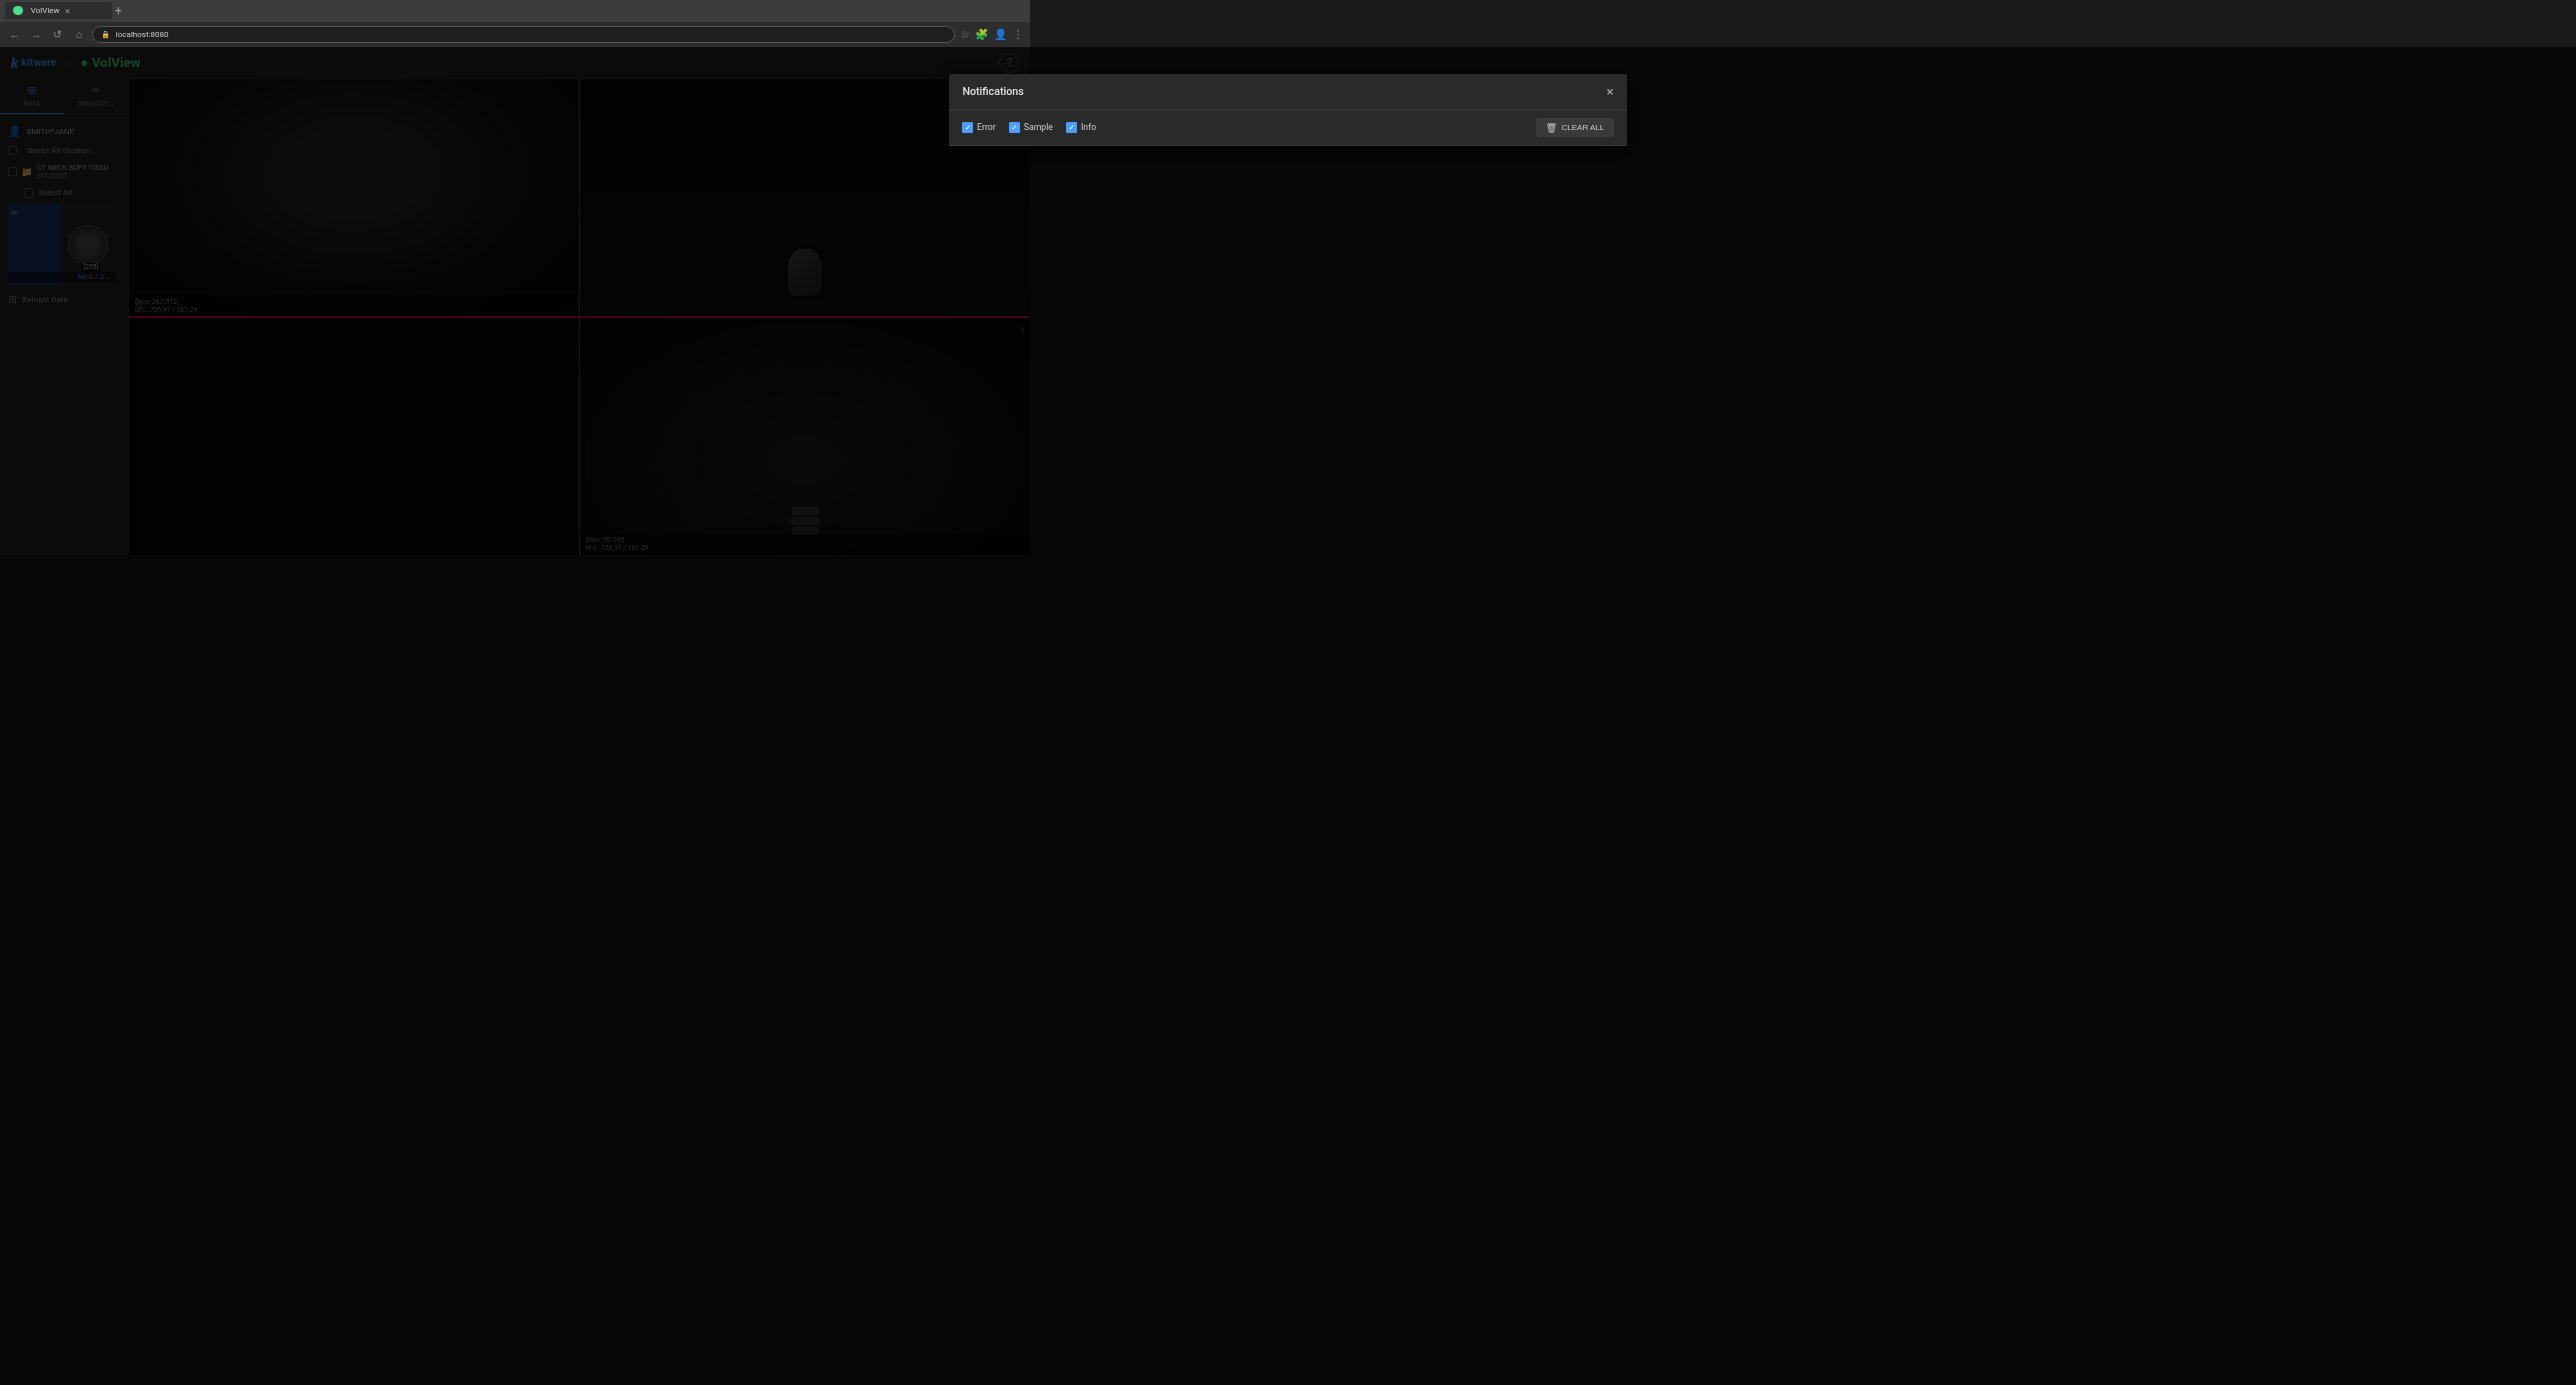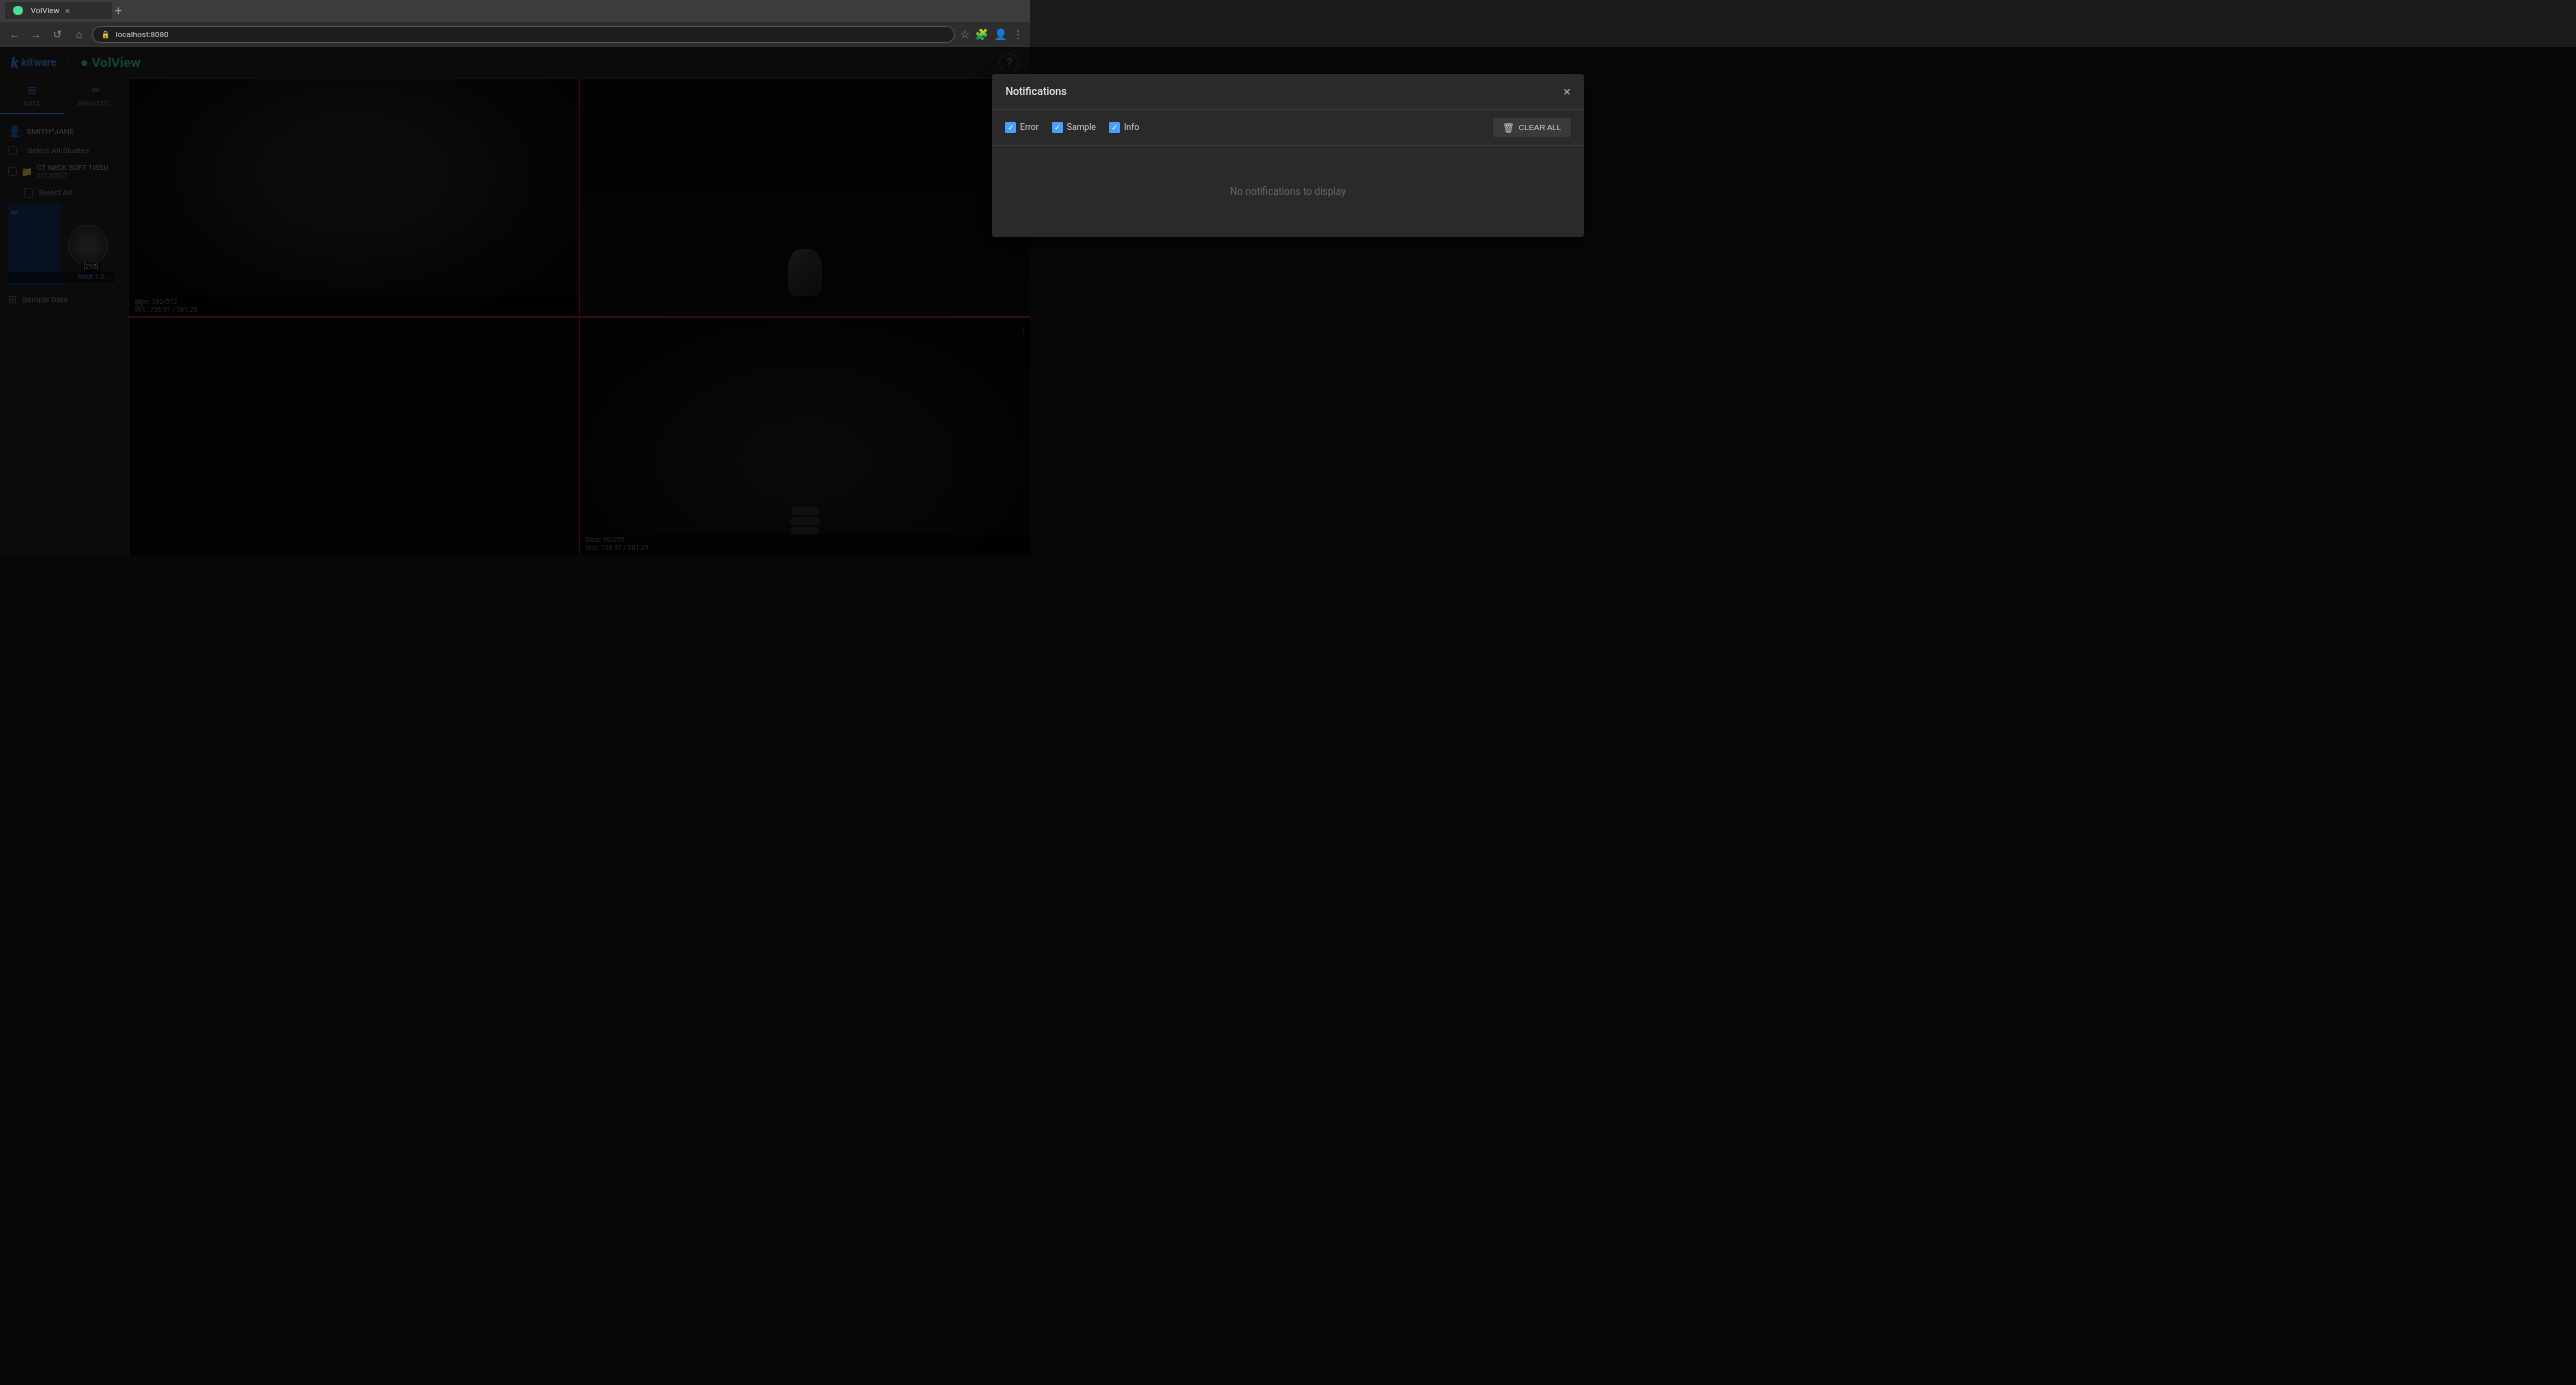--- a/index.html
+++ b/index.html
@@ -376,21 +376,21 @@
       display: flex;
       align-items: flex-start;
       justify-content: center;
       padding-top: 27px;
       z-index: 100;
     }
 
     .modal {
       background: #2a2a2a;
       border-radius: 2.7px;
-      width: 592px;
+      width: 678px;
       max-height: 402px;
       display: flex;
       flex-direction: column;
       box-shadow: 0 5.4px 21.5px rgba(0,0,0,0.8);
     }
 
     .modal-header {
       display: flex;
       align-items: center;
       justify-content: space-between;
@@ -732,18 +732,15 @@
           <span class="filter-label">Info</span>
         </div>
       </div>
 
       <button class="clear-all-btn">
         <span class="trash-icon">🗑</span>
         <span>CLEAR ALL</span>
       </button>
     </div>
 
-    <div class="modal-body">
-      <span>No notifications to display</span>
-    </div>
   </div>
 </div>
 
 
 </body></html>

